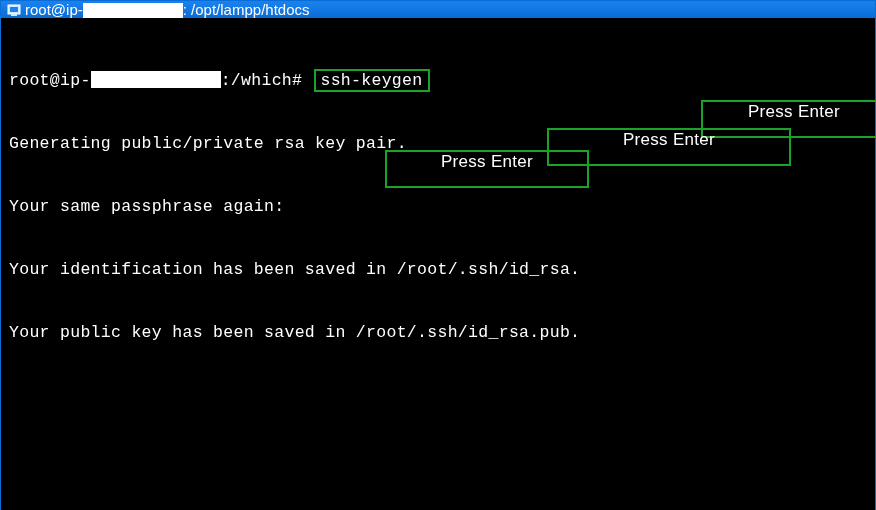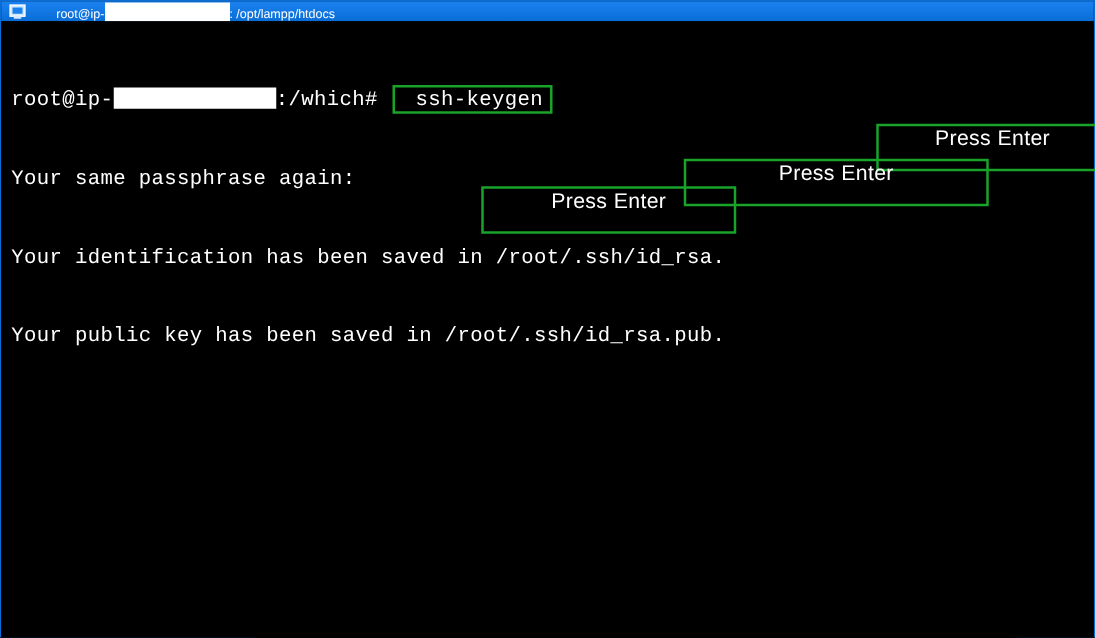--- a/index.html
+++ b/index.html
@@ -19,23 +19,23 @@
     display: flex;
     flex-direction: column;
   }
   .titlebar {
     height: 30px;
     background: linear-gradient(#1a82f0, #0a6dd6);
     display: flex;
     align-items: center;
     color: #fff;
     font-family: "Segoe UI", Arial, sans-serif;
-    font-size: 10px;
+    font-size: 15px;
     padding-left: 6px;
-    gap: 22px;
+    gap: 2px;
   }
   .titlebar .icon svg { display:block; }
   .terminal {
     flex: 1;
     background: #000;
     color: #fff;
     font-size: 16.5px;
     line-height: 21px;
     padding: 10px 8px 0 8px;
     white-space: pre;
@@ -43,21 +43,21 @@
     letter-spacing: 0.3px;
   }
   .line { position: relative; height: 21px; }
   .redact {
     display: inline-block;
     background: #fff;
     vertical-align: -3px;
   }
   .cmd-box {
     border: 2px solid #1aa32b;
-    padding: 0 6px 0 16px;
+    padding: 0 6px 0 4px;
     margin-left: 2px;
   }
   .annotation {
     position: absolute;
     border: 2px solid #1aa32b;
     color: #fff;
     text-align: center;
     font-family: "Segoe UI", Arial, sans-serif;
     font-size: 17px;
     line-height: 20px;
@@ -79,20 +79,21 @@
         <rect x="4" y="12" width="6" height="2" fill="#cfe8ff"></rect>
       </svg>
     </span>
     <span>
       <span> root@ip-</span><span class="redact" style="width:100px;height:15px"></span><span>: /opt/lampp/htdocs</span>
     </span>
   </div>
 
   <div class="terminal">
     <div class="line"><span>root@ip-</span><span class="redact" style="width:130px;height:17px"></span><span>:/which# </span><span class="cmd-box">ssh-keygen</span></div>
+    <div class="line">Generating public/private rsa key pair.</div>
     <div class="line">Your same passphrase again:</div>
     <div class="line">Your identification has been saved in /root/.ssh/id_rsa.</div>
     <div class="line">Your public key has been saved in /root/.ssh/id_rsa.pub.</div>
     
     
     
     
     
     
     

